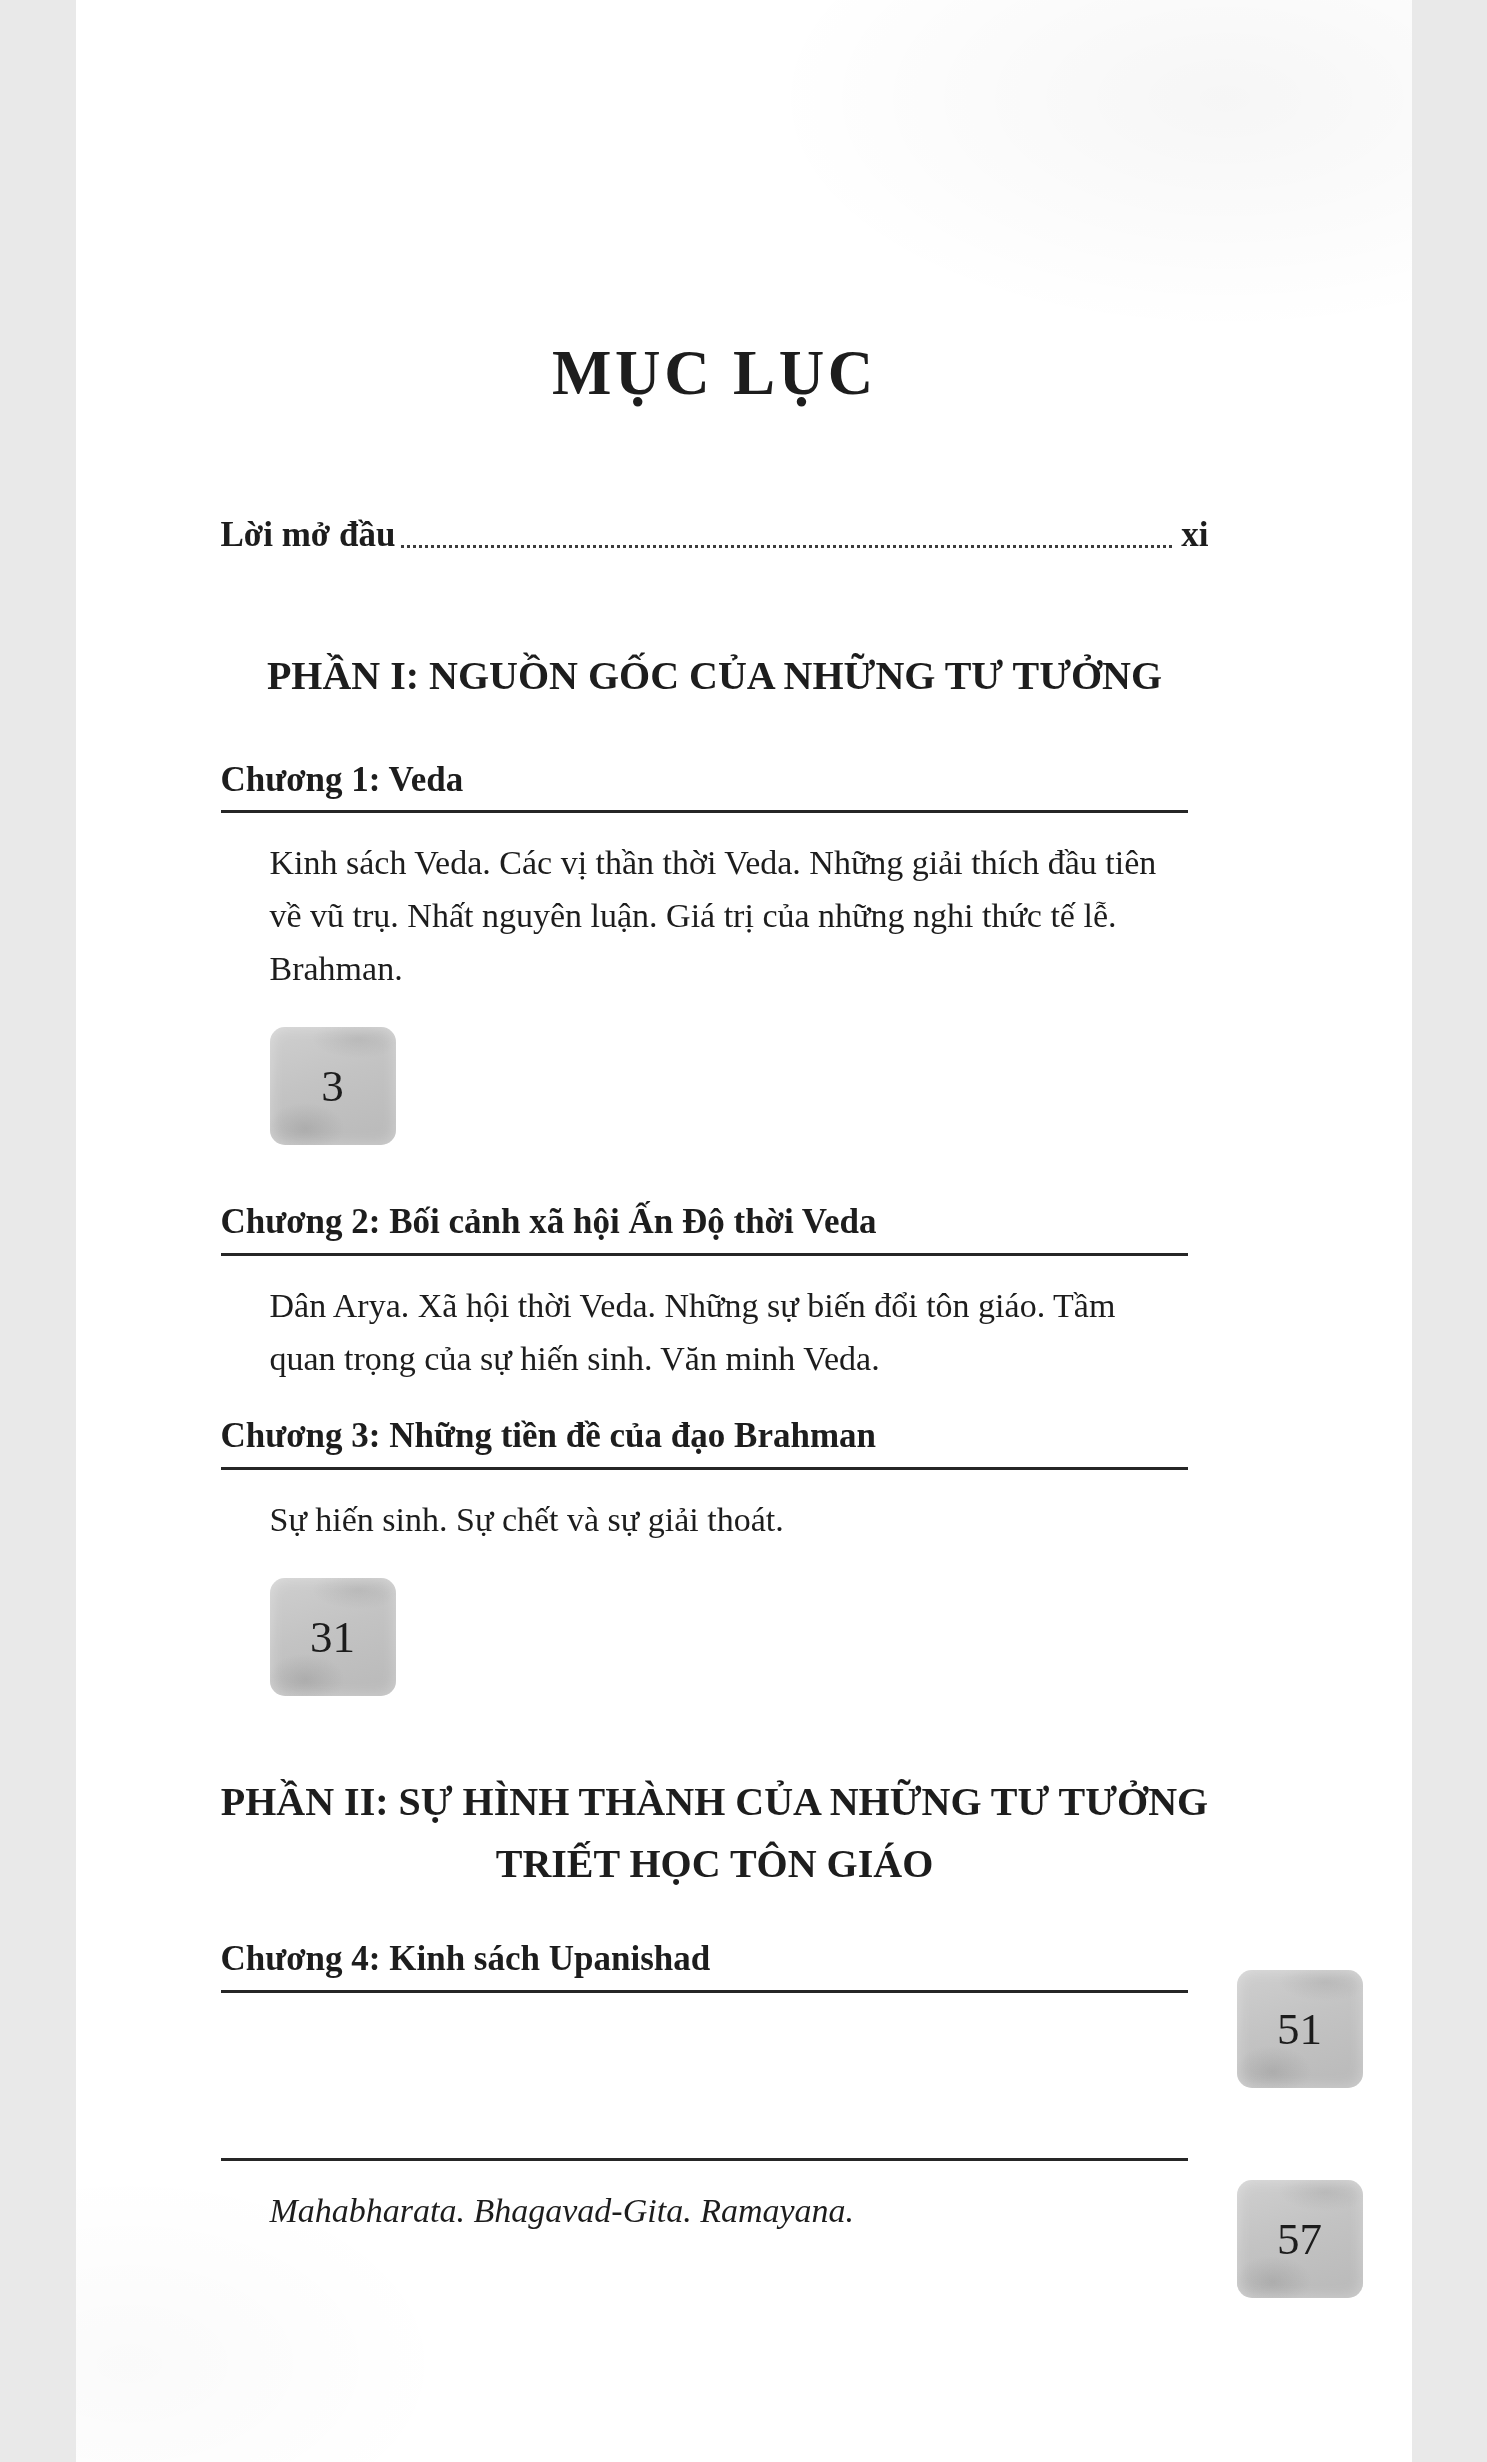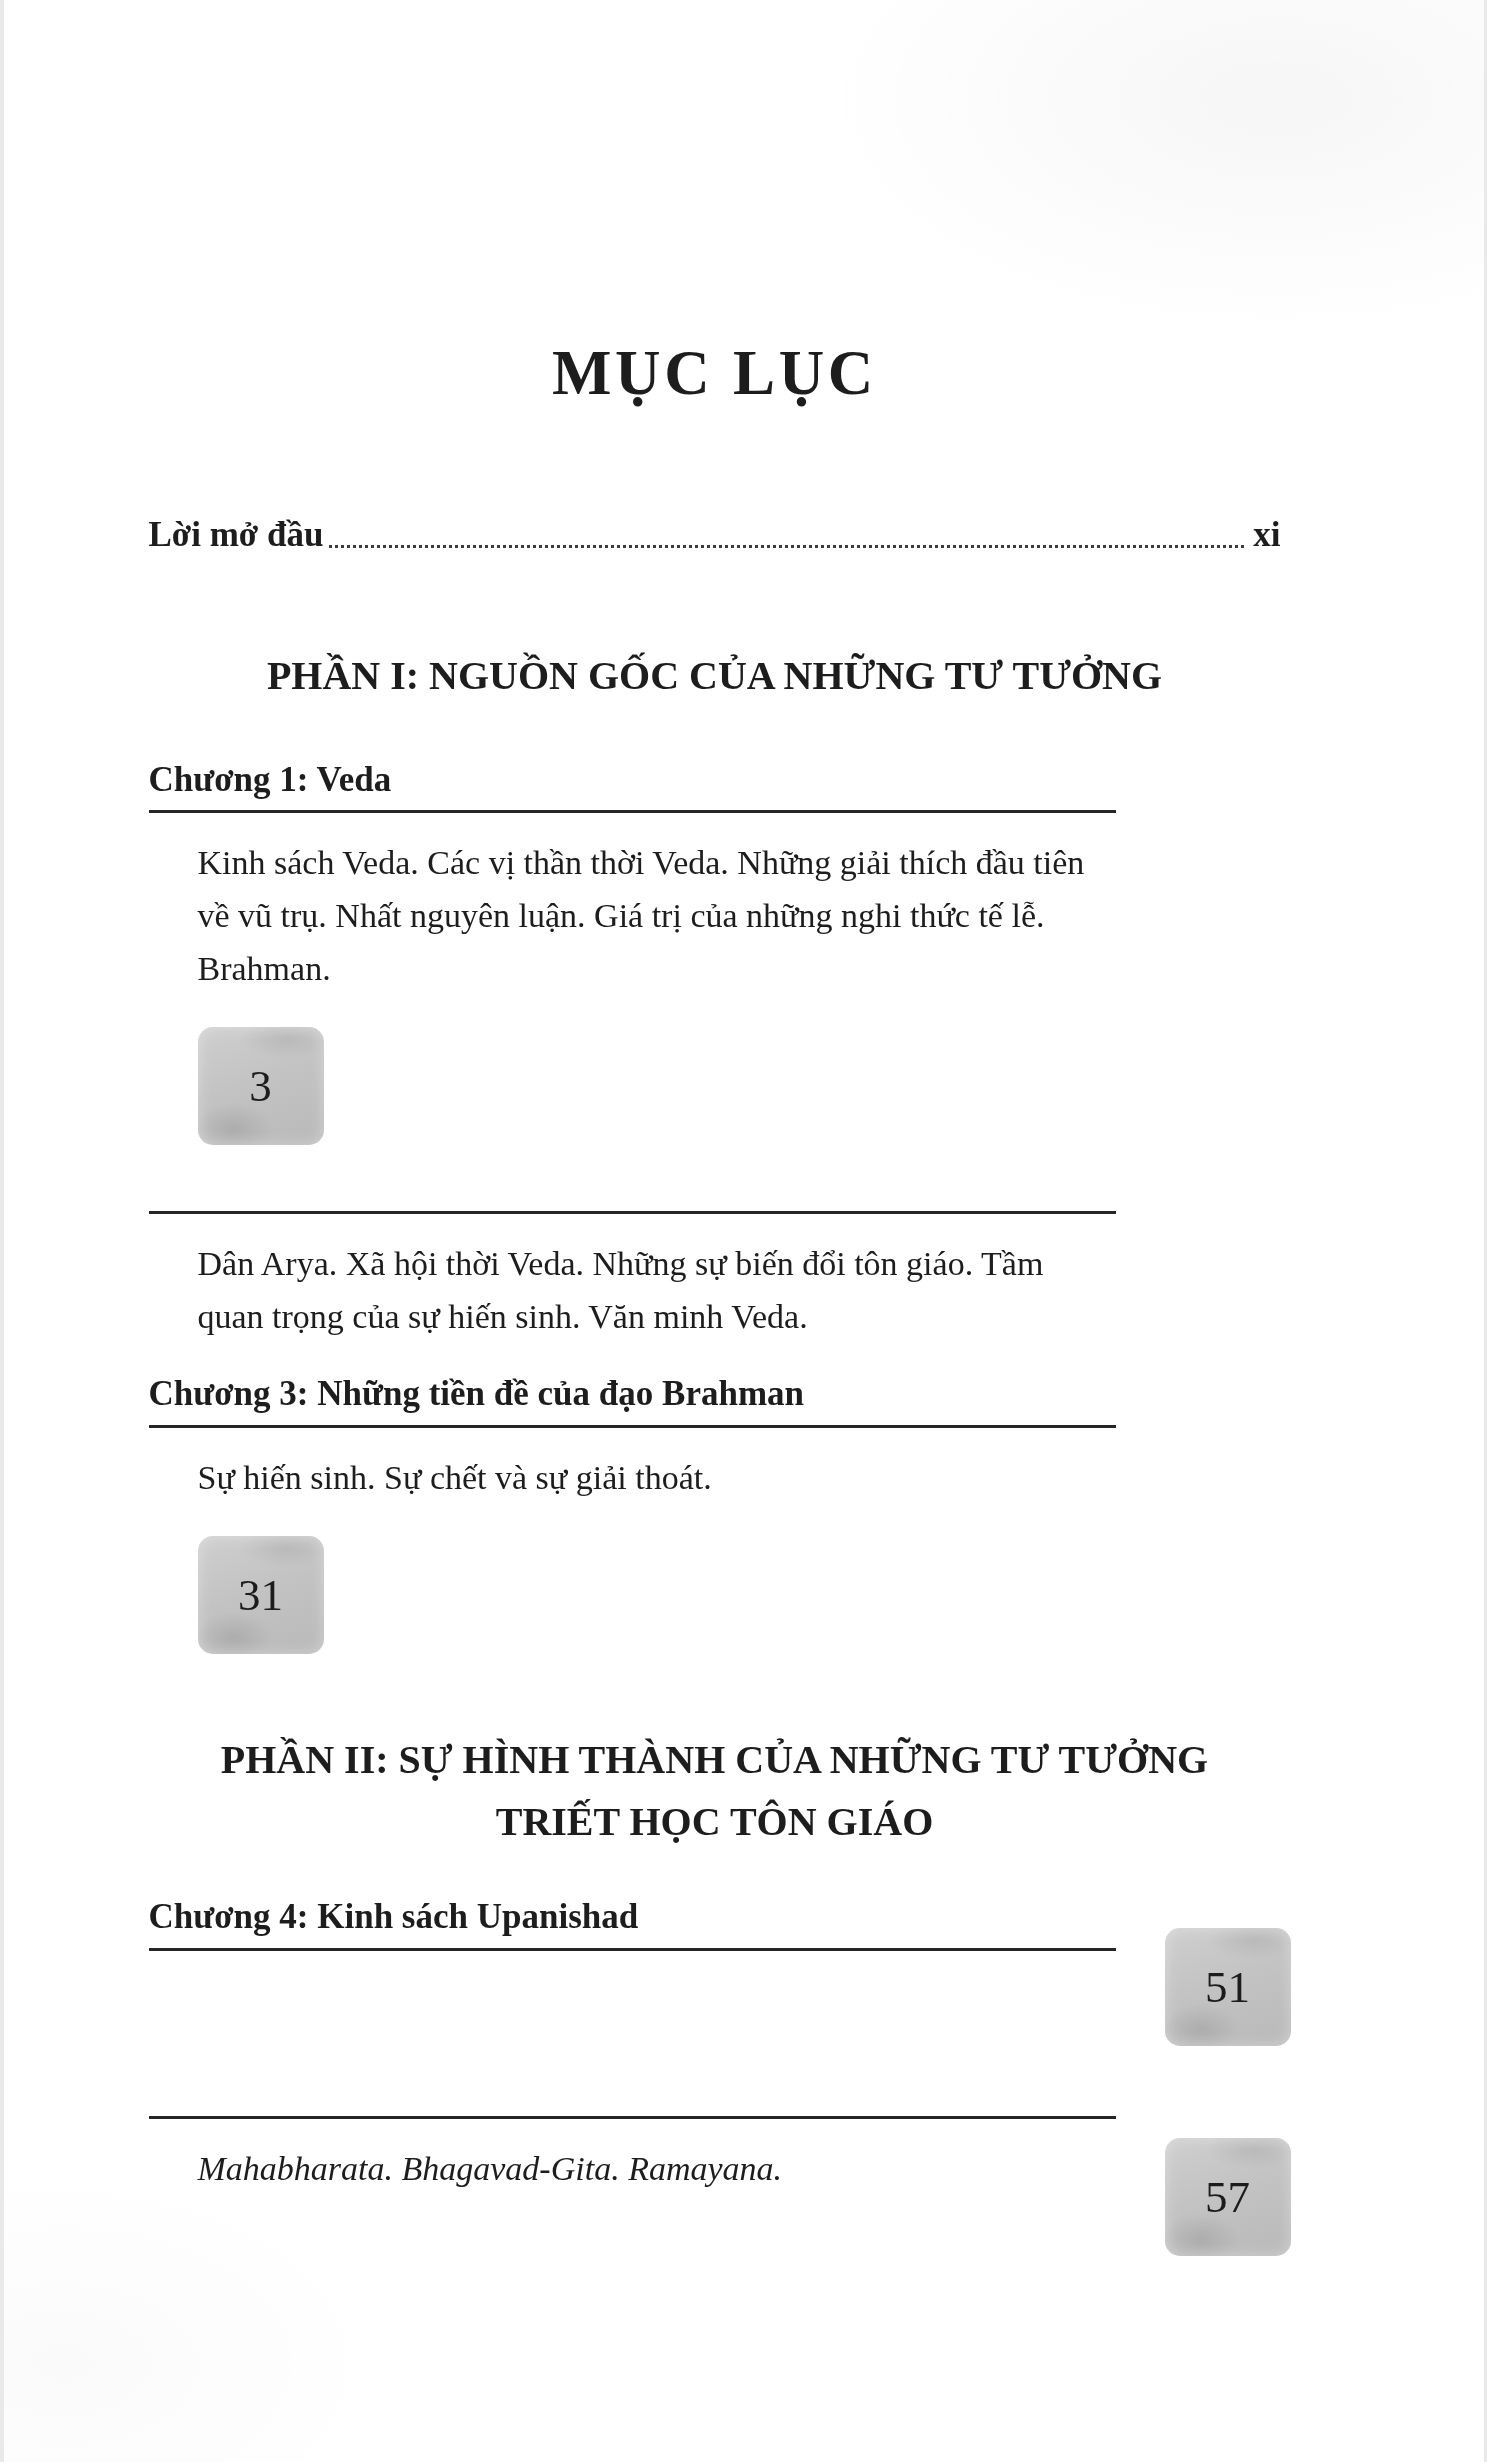--- a/index.html
+++ b/index.html
@@ -1,18 +1,18 @@
 <!DOCTYPE html>
 <html style="font-size:15px"><head>
 <meta charset="utf-8">
 <style>
   html,body { margin:0; padding:0; background:#e9e9e9; }
   .page {
     position:relative;
-    width:1480px; height:2462px;
+    width:1336px; height:2462px;
     margin:0 auto;
     background:
       radial-gradient(656px 337px at 86% 4%, rgba(0,0,0,0.035), transparent 70%),
       radial-gradient(468px 281px at 4% 96%, rgba(0,0,0,0.02), transparent 70%),
       #ffffff;
     color:#1d1d1d;
     font-family:"Liberation Serif","DejaVu Serif",serif;
     box-sizing:border-box;
     padding:0 203px 0 145px;
     overflow:hidden;
@@ -111,20 +111,21 @@
     </div>
     <div class="ch-right">
       <div class="page-box">
         <span>3</span>
       </div>
     </div>
   </div>
 
   <div class="chapter ch2">
     <div class="ch-left">
+      <div class="ch-heading">Chương 2: Bối cảnh xã hội Ấn Độ thời Veda</div>
       <div class="ch-rule"></div>
       <div class="ch-desc">Dân Arya. Xã hội thời Veda. Những sự biến đổi tôn giáo. Tầm quan trọng của sự hiến sinh. Văn minh Veda.</div>
     </div>
   </div>
 
   <div class="chapter ch3">
     <div class="ch-left">
       <div class="ch-heading">Chương 3: Những tiền đề của đạo Brahman</div>
       <div class="ch-rule"></div>
       <div class="ch-desc">Sự hiến sinh. Sự chết và sự giải thoát.</div>

